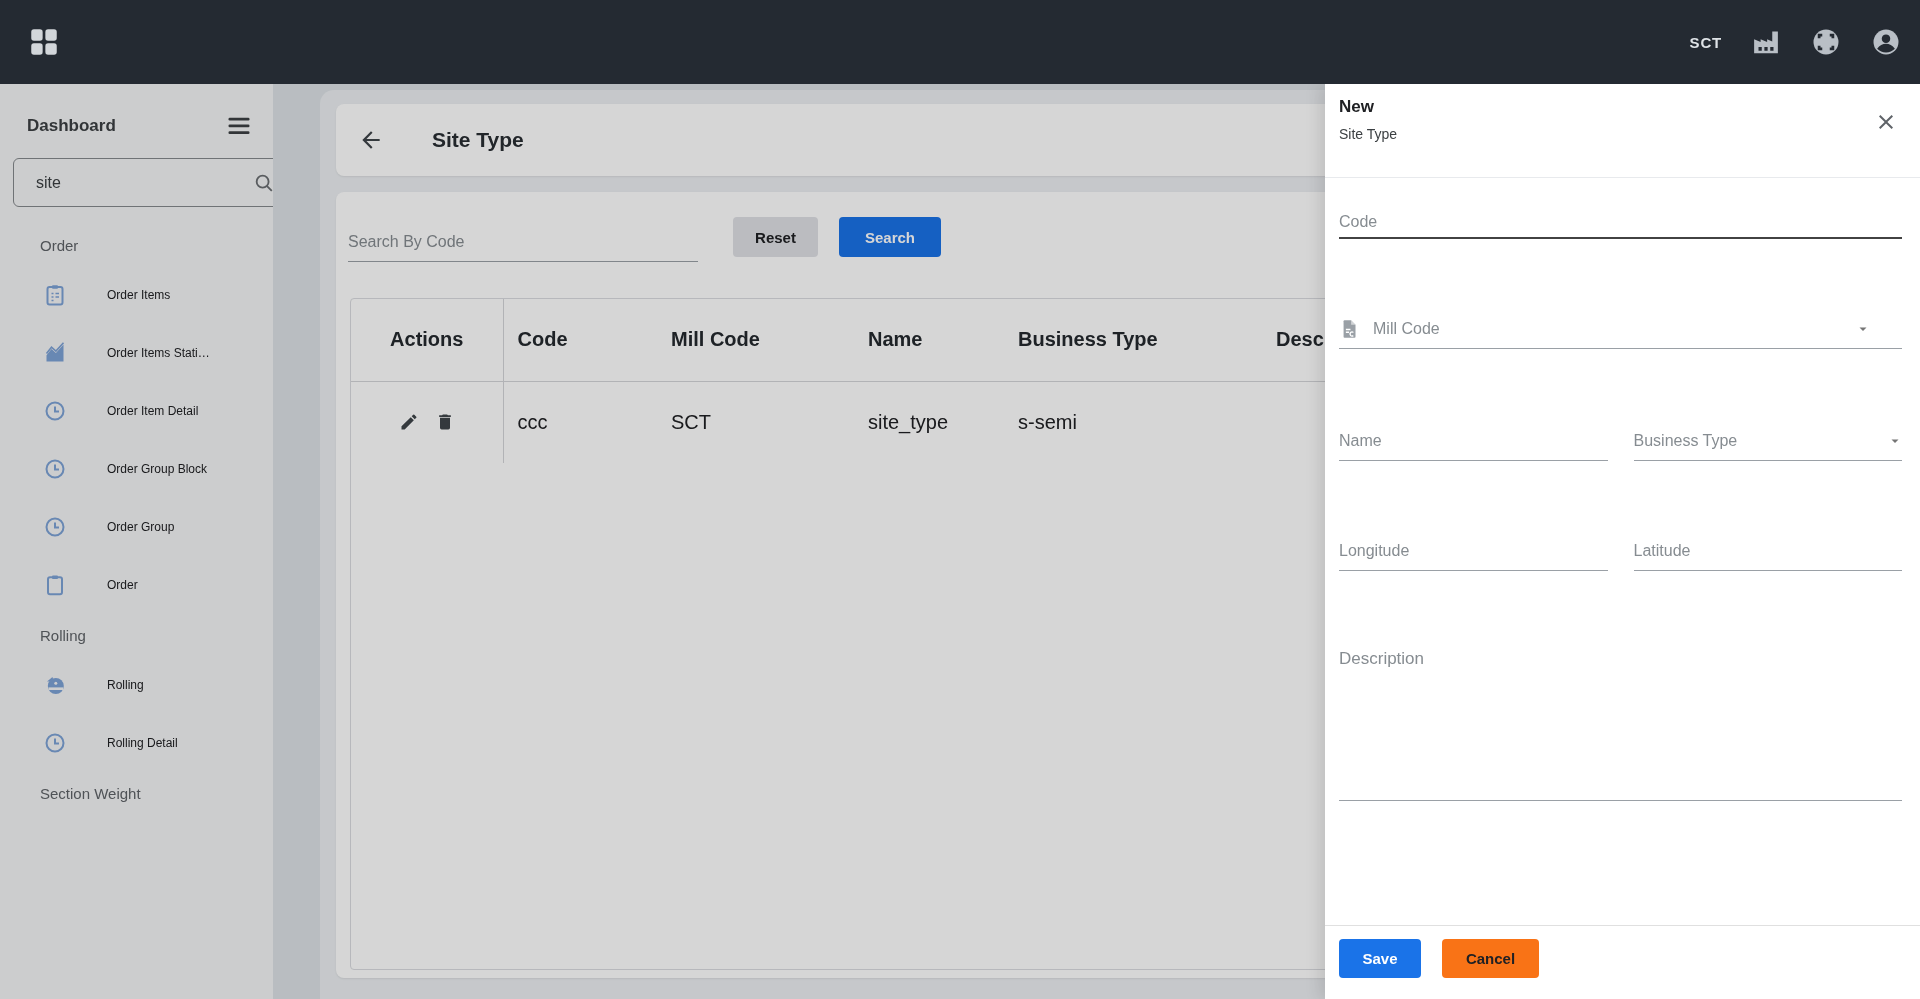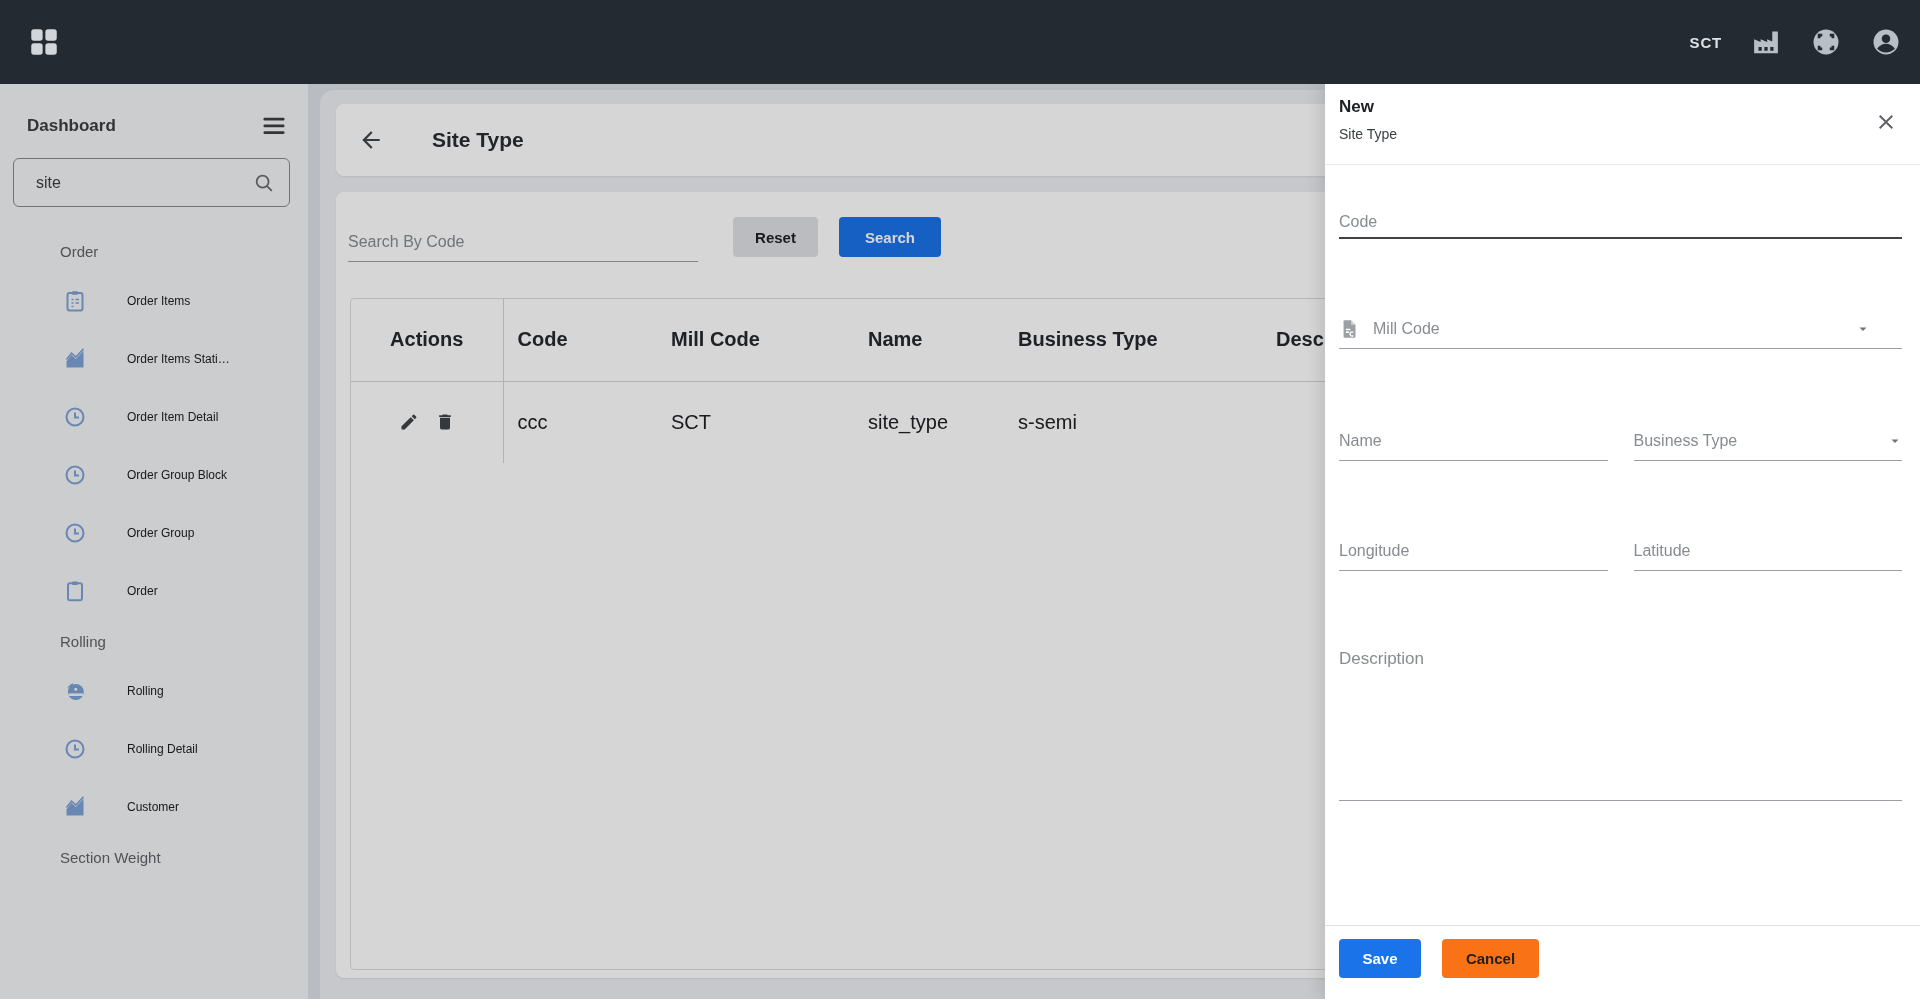--- a/index.html
+++ b/index.html
@@ -9,29 +9,29 @@
   
   .topbar { position:absolute; left:0; top:0; width:1920px; height:84px; background:#242a32; z-index:200; display:flex; align-items:center; justify-content:space-between; padding:0 18px 0 24px; }
   .topbar-right { display:flex; align-items:center; gap:28px; }
   .workspace-code { color:#dfe3e7; font-size:15px; font-weight:bold; letter-spacing:.8px; }
   .tb-icon { width:32px; height:32px; color:#b9bfc6; display:inline-flex; align-items:center; justify-content:center; cursor:pointer; }
   .tb-icon svg { width:30px; height:30px; }
   .apps-btn { width:40px; height:40px; color:#d2d6da; display:flex; align-items:center; justify-content:center; cursor:pointer; }
   .apps-btn svg { width:36px; height:36px; }
 
   
-  .sidebar { position:absolute; left:0; top:84px; width:308px; height:915px; background:#f4f5f6; z-index:10; overflow:hidden; }
+  .sidebar { position:absolute; left:0; top:84px; width:273px; height:915px; background:#f4f5f6; z-index:10; overflow:hidden; }
   .sidebar-head { display:flex; align-items:center; justify-content:space-between; padding:28px 20px 0 27px; }
   .sidebar-title { font-size:17px; font-weight:bold; color:#3c4043; }
   .menu-btn { width:28px; height:28px; color:#3c4043; cursor:pointer; }
   .menu-btn svg { width:28px; height:28px; }
   .sidebar-search { position:absolute; left:13px; top:74px; width:277px; height:49px; border:1.5px solid #85898d; border-radius:6px; display:flex; align-items:center; padding:0 14px 0 22px; }
   .sidebar-search input { flex:1; border:none; outline:none; background:transparent; font-size:16px; color:#3c4043; font-family:inherit; }
   .sidebar-search .si { width:22px; height:22px; color:#6a6e72; }
-  .nav { position:absolute; left:0; top:146px; right:0;padding-left:20px; }
+  .nav { position:absolute; left:0; top:140px; right:0; }
   .nav-section-label { height:42px; display:flex; align-items:center; padding-left:40px; font-size:15px; color:#5f6368; }
   .nav-item { height:58px; display:flex; align-items:center; cursor:pointer; }
   .nav-item .nv-icon { width:24px; height:24px; margin-left:43px; color:#7da2d6; flex:none; }
   .nav-item .nv-icon svg { width:24px; height:24px; }
   .nav-item .nv-label { margin-left:40px; font-size:12px; color:#202124; white-space:nowrap; overflow:hidden; text-overflow:ellipsis; max-width:175px; }
 
   
   .main-panel { position:absolute; left:320px; top:90px; width:1600px; height:909px; background:#eceff2; border-radius:14px 0 0 0; z-index:5; }
   .card { position:absolute; background:#fff; border-radius:8px; box-shadow:0 1px 2px rgba(0,0,0,.08); }
   .header-card { left:16px; top:14px; width:1568px; height:72px; display:flex; align-items:center; padding-left:22px; }
@@ -54,21 +54,21 @@
   th.col-actions, td.col-actions { border-right:1px solid #d4d6d9; text-align:center; padding-left:0; }
   .row-actions { display:flex; align-items:center; justify-content:center; gap:16px; }
   .act-icon { width:20px; height:20px; color:#3f4449; cursor:pointer; }
   .act-icon svg { width:20px; height:20px; }
 
   
   .scrim { position:absolute; left:0; top:84px; width:1920px; height:915px; background:rgba(0,0,0,.16); z-index:60; }
 
   
   .drawer { position:absolute; left:1325px; top:84px; width:595px; height:915px; background:#fff; z-index:100; box-shadow:-6px 0 14px rgba(0,0,0,.10); }
-  .drawer-head { height:81px; border-bottom:1px solid #e8eaed; padding:13px 22px 0 14px; position:relative; }
+  .drawer-head { height:94px; border-bottom:1px solid #e8eaed; padding:13px 22px 0 14px; position:relative; }
   .drawer-title { font-size:17px; font-weight:bold; color:#202124; }
   .drawer-subtitle { font-size:14px; color:#3c4043; margin-top:9px; }
   .close-btn { position:absolute; right:22px; top:26px; width:24px; height:24px; color:#5f6368; cursor:pointer; }
   .close-btn svg { width:24px; height:24px; }
   .drawer-body { position:absolute; left:14px; right:18px; top:76px; bottom:66px; }
   .fld input, .fld textarea { width:100%; border:none; outline:none; font-size:16px; color:#202124; font-family:inherit; background:transparent; resize:none; }
   .fld { border-bottom:1px solid #9aa0a6; }
   .fld-code { margin-top:45px; border-bottom:2px solid #424242; }
   .fld-code input { padding:8px 0 6px 0; }
   .fld-mill { margin-top:70px; display:flex; align-items:center; height:40px; gap:12px; }
@@ -205,27 +205,20 @@
             <circle cx="12.8" cy="10.2" r="1.5" fill="#f4f5f6"></circle>
           </svg></span>
         <span class="nv-label">Rolling</span>
       </div>
       <div class="nav-item">
         <span class="nv-icon"><svg viewBox="0 0 24 24" fill="none" stroke="currentColor" stroke-width="2">
             <circle cx="12" cy="12" r="8.5"></circle>
             <path d="M12 7.5V12.5H16"></path>
           </svg></span>
         <span class="nv-label">Rolling Detail</span>
-      </div>
-      <div class="nav-item">
-        <span class="nv-icon"><svg viewBox="0 0 24 24" fill="currentColor">
-            <path d="M3.5 20.5v-6.2l5-6.3 4.4 3.9 7.6-8.4v17h-17z"></path>
-            <path d="M3.5 12.5l5-6.3 4.4 3.9 7.6-8.4" fill="none" stroke="currentColor" stroke-width="1.6"></path>
-          </svg></span>
-        <span class="nv-label">Customer</span>
       </div>
       <div class="nav-section-label">Section Weight</div>
     </div>
 </div>
 
 <div class="main-panel">
   <div class="card header-card">
     <span class="back-btn"><svg viewBox="0 0 24 24" fill="currentColor">
           <path d="M20 11H7.8l5.6-5.6L12 4l-8 8 8 8 1.4-1.4L7.8 13H20v-2z"></path>
         </svg></span>

